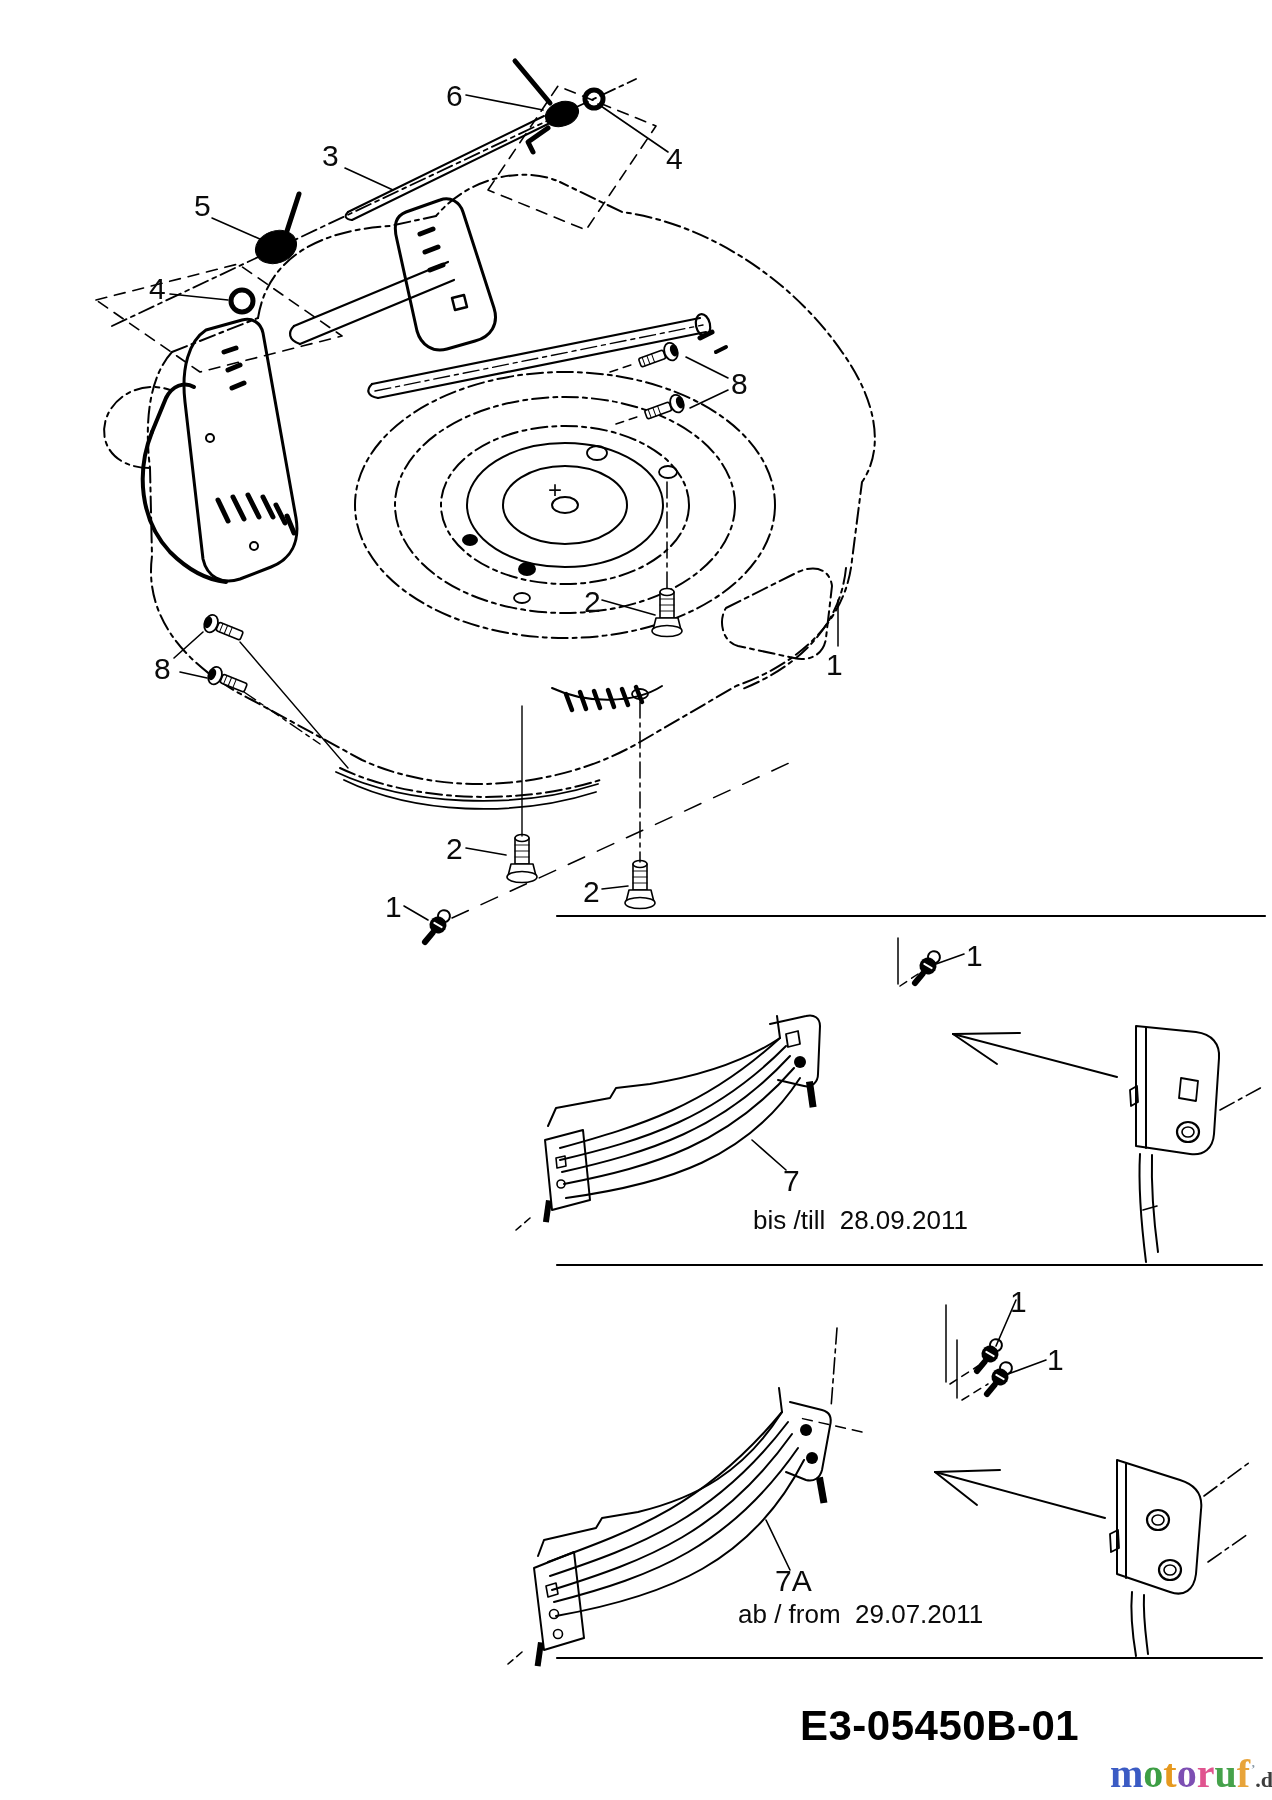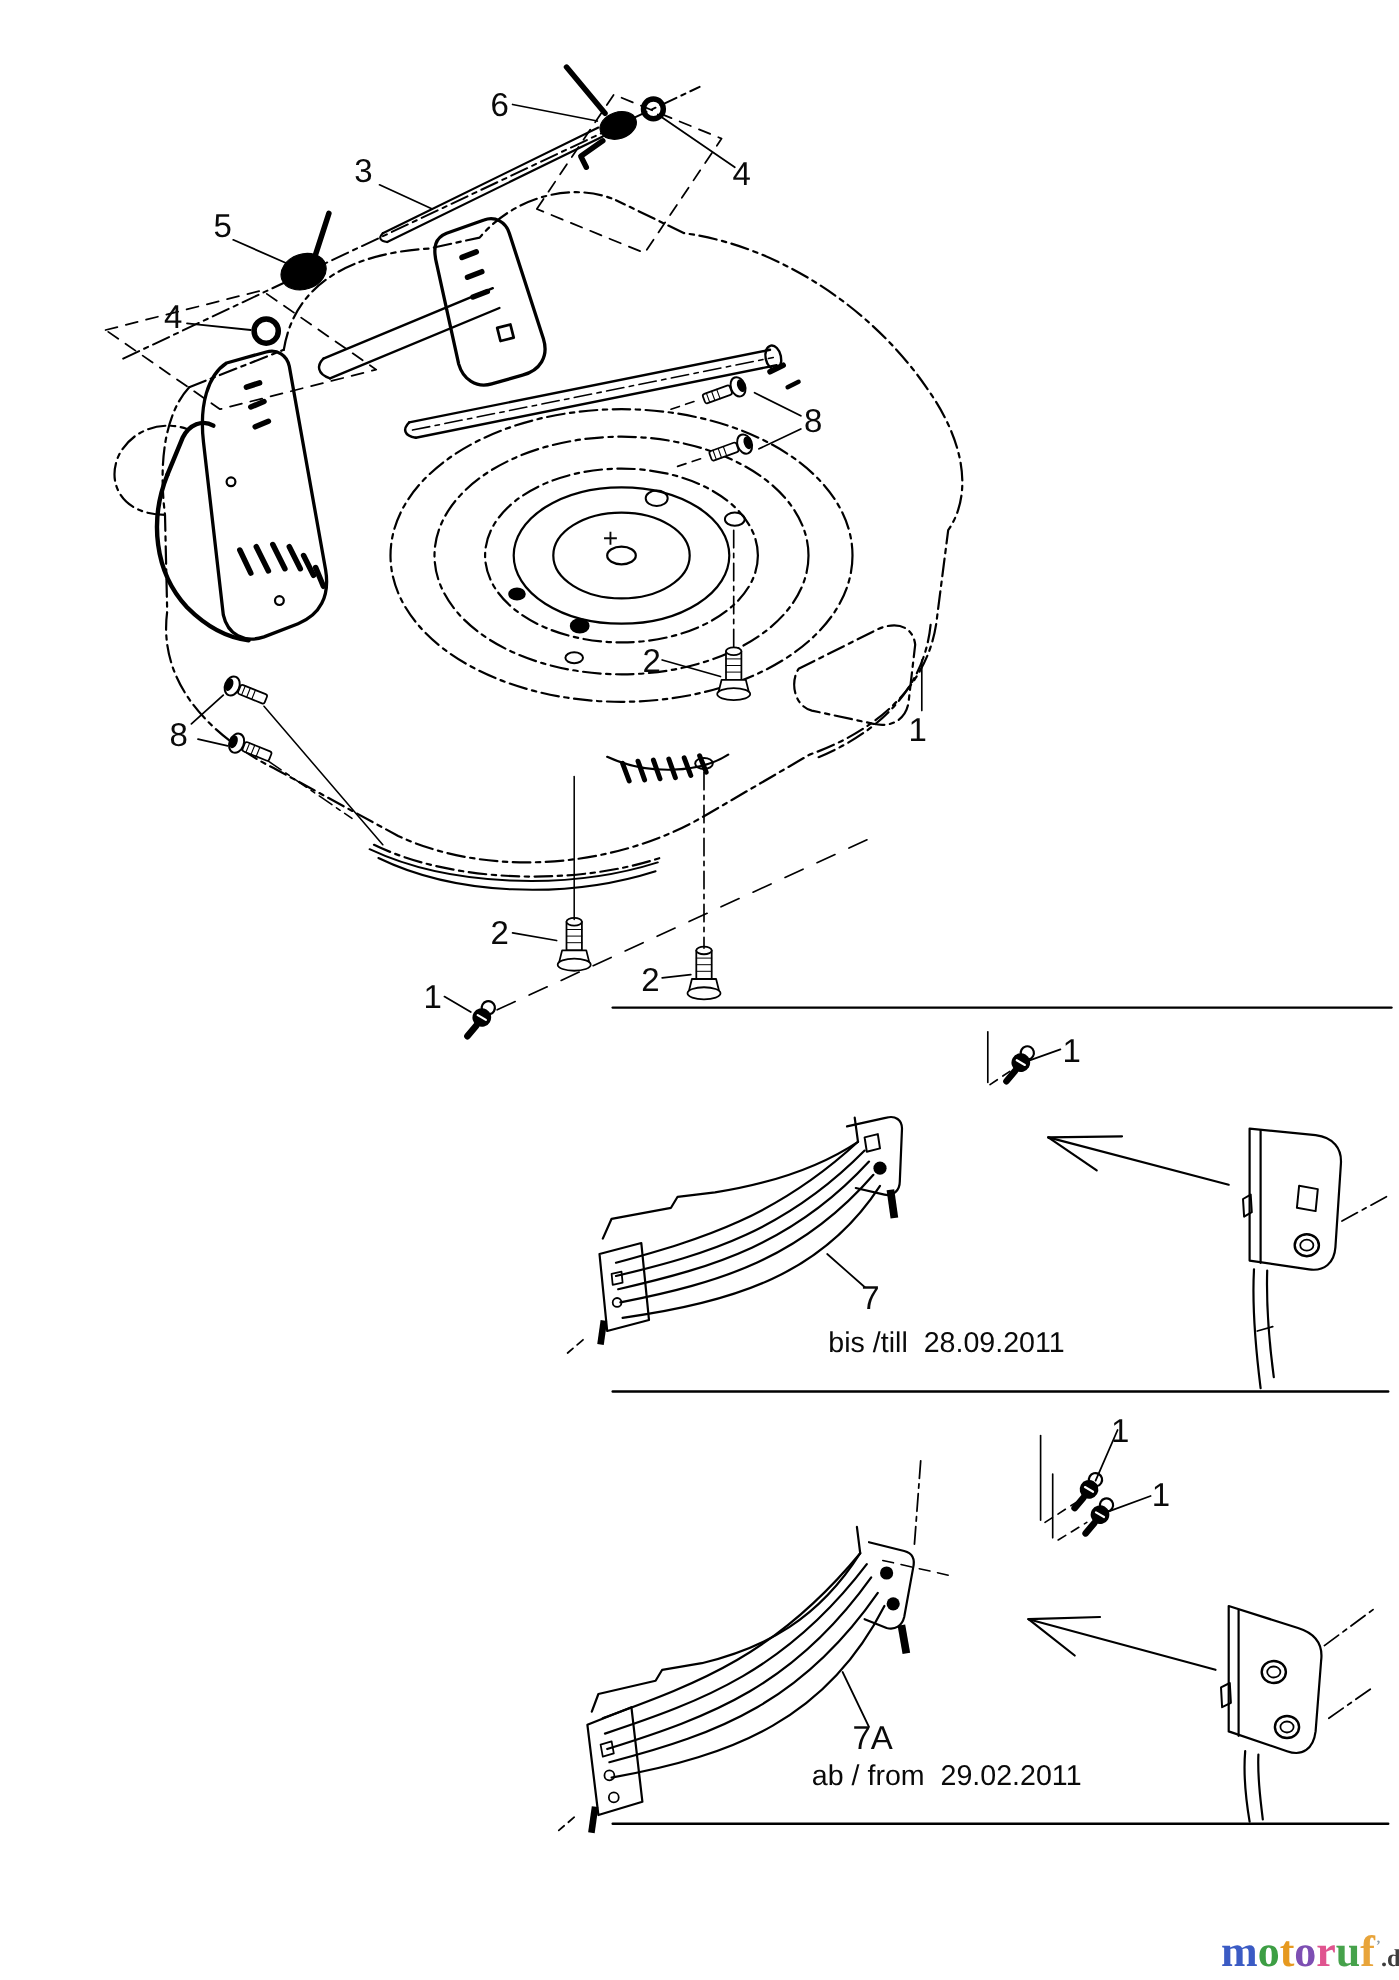--- a/index.html
+++ b/index.html
@@ -362,20 +362,21 @@
   <div class="callout" style="left:826px;top:650px;">1</div>
   <div class="callout" style="left:966px;top:941px;">1</div>
   <div class="callout" style="left:783px;top:1166px;">7</div>
   <div class="callout" style="left:1010px;top:1287px;">1</div>
   <div class="callout" style="left:1047px;top:1345px;">1</div>
   <div class="callout" style="left:775px;top:1566px;text-align:right;">7A</div>
 
   <div class="callout" style="left:548px;top:478px;font-size:24px;">+</div>
 
   <div class="caption" style="left:753px;top:1206px;">bis /till  28.09.2011</div>
-  <div class="caption" style="left:738px;top:1600px;">ab / from  29.02.2011</div>
-
+  <div class="caption" style="left:738px;top:1600px;">ab / from  29.07.2011</div>
+
+  <div class="part-code" style="left:800px;top:1702px;">E3-05450B-01</div>
 
   <div class="logo" style="left:1110px;top:1754px;">
     <span class="letter" style="color: rgb(59, 91, 196);">m</span><span class="letter" style="color: rgb(61, 158, 68);">o</span><span class="letter" style="color: rgb(230, 153, 31);">t</span><span class="letter" style="color: rgb(125, 79, 179);">o</span><span class="letter" style="color: rgb(224, 84, 143);">r</span><span class="letter" style="color: rgb(70, 162, 75);">u</span><span class="letter" style="color: rgb(232, 164, 58);">f</span><span class="tm">’</span><span class="de">.de</span>
   </div>
 
 </div>
 
 </body></html>

